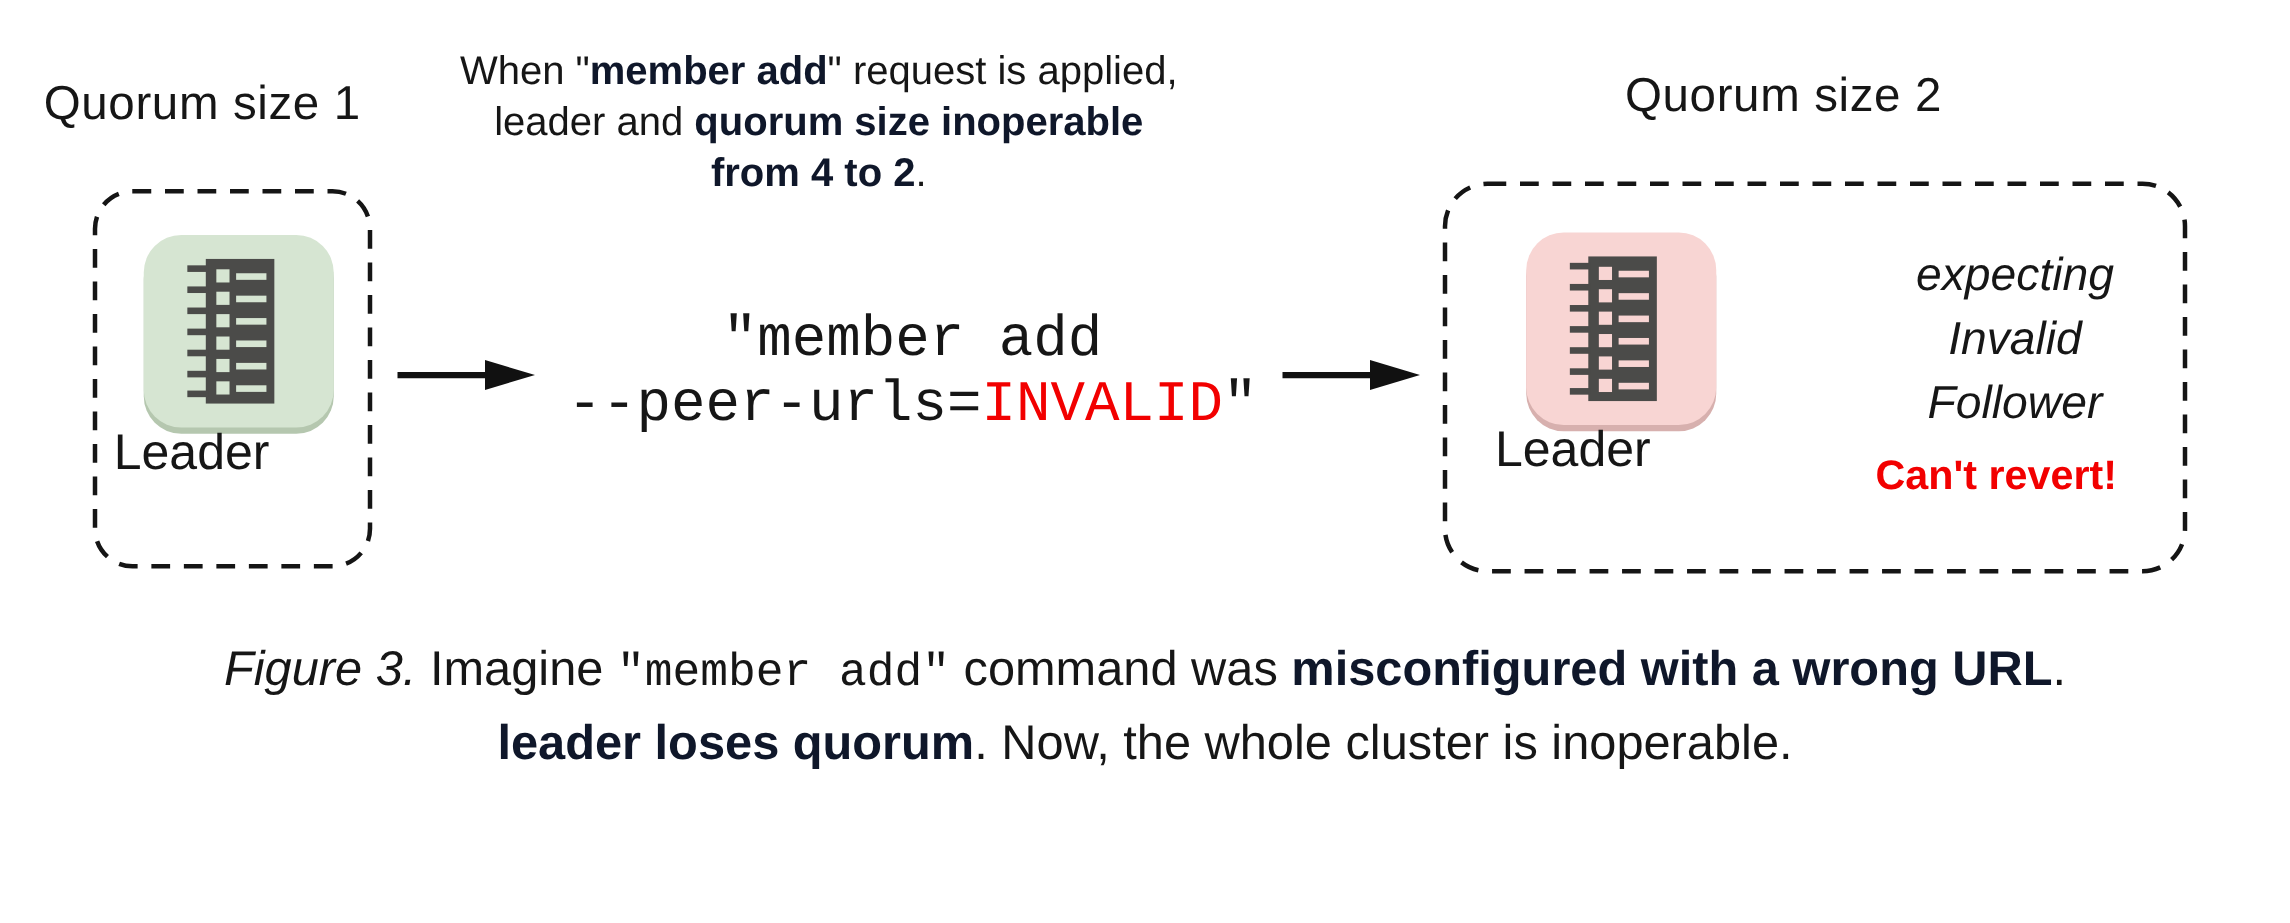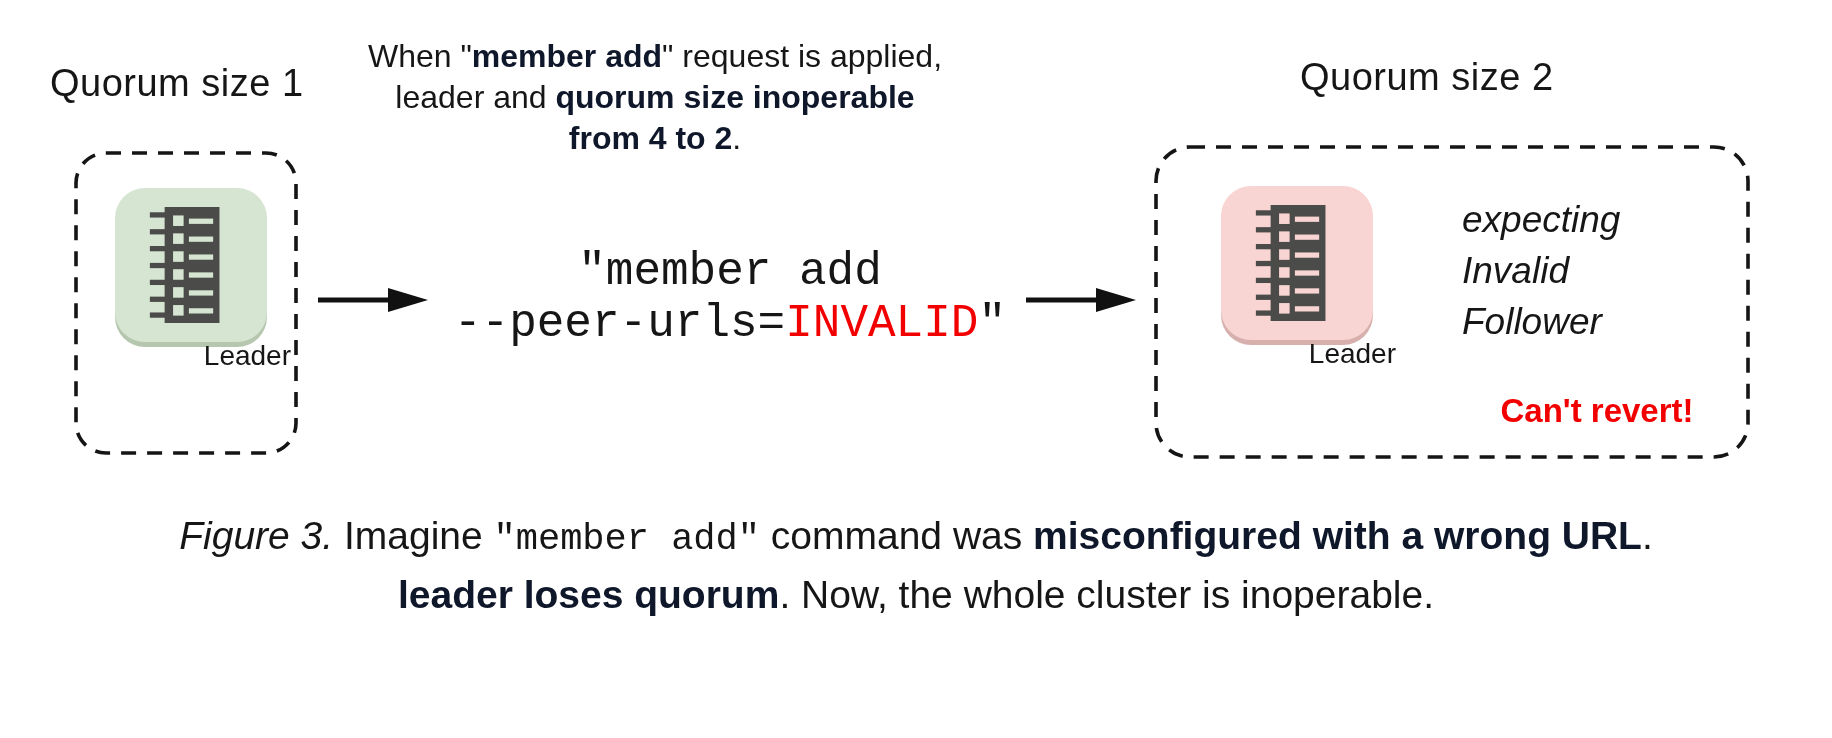--- a/index.html
+++ b/index.html
@@ -4,61 +4,61 @@
 <style>
   html,body{margin:0;padding:0;background:#ffffff;}
   .figure{
     position:relative;width:1832px;height:738px;background:#ffffff;
     font-family:"Liberation Sans",sans-serif;color:#161616;overflow:hidden;
   }
   .abs{position:absolute;}
 
   
   .cluster-title{font-size:38px;letter-spacing:0.5px;}
-  .t-left{left:50px;top:62px;width:300px;}
+  .t-left{left:35px;top:62px;width:300px;}
   .t-right{left:1300px;top:56px;width:300px;}
 
   
   .box-left{left:73px;top:150px;}
   .box-right{left:1153px;top:144px;}
 
   
   .node-card{
     width:152px;height:154px;border-radius:30px;
     display:flex;align-items:center;justify-content:center;
   }
   .node-card.green{left:115px;top:188px;background:#d6e5d2;box-shadow:0 5px 0 #b5c7af;}
   .node-card.pink{left:1221px;top:186px;background:#f8d5d3;box-shadow:0 5px 0 #d7b0ae;}
   .node-icon{width:96px;height:116px;display:block;}
   .node-icon .ink{fill:#4b4b49;}
   .green .node-icon .row{fill:#d6e5d2;}
   .pink .node-icon .row{fill:#f8d5d3;}
 
-  .node-label{width:200px;font-size:28px;text-align:right;}
+  .node-label{width:200px;font-size:40px;text-align:left;}
   .l-left{left:91px;top:340px;}
   .l-right{left:1196px;top:338px;}
 
   
   .top-note{left:330px;top:36px;width:650px;font-size:32px;line-height:41px;text-align:center;}
   .red{color:#0f172a;font-weight:bold;font-style:normal;}
 
   
   .command{
     left:430px;top:246px;width:600px;text-align:center;white-space:nowrap;
     font-family:"Liberation Mono",monospace;font-size:46px;line-height:52px;
   }
   .code-red{color:#f20000;}
 
   
   .a-left{left:316px;top:286px;}
   .a-right{left:1024px;top:286px;}
 
   
-  .expecting{left:1462px;top:194px;width:300px;font-style:italic;font-size:37px;line-height:51px;}
-  .cant-revert{left:1447px;top:392px;width:300px;font-size:33px;font-weight:bold;color:#f20000;text-align:center;}
+  .expecting{left:1462px;top:194px;width:300px;font-style:italic;font-size:37px;line-height:51px;text-align:center;}
+  .cant-revert{left:1447px;top:361px;width:300px;font-size:33px;font-weight:bold;color:#f20000;text-align:center;}
 
   
   .caption{left:0;top:508px;width:1832px;text-align:center;font-size:39px;line-height:55px;}
   .caption i{font-style:italic;}
   .caption code{font-family:"Liberation Mono",monospace;font-size:37px;}
 </style>
 </head>
 <body>
 
 <div class="figure">

